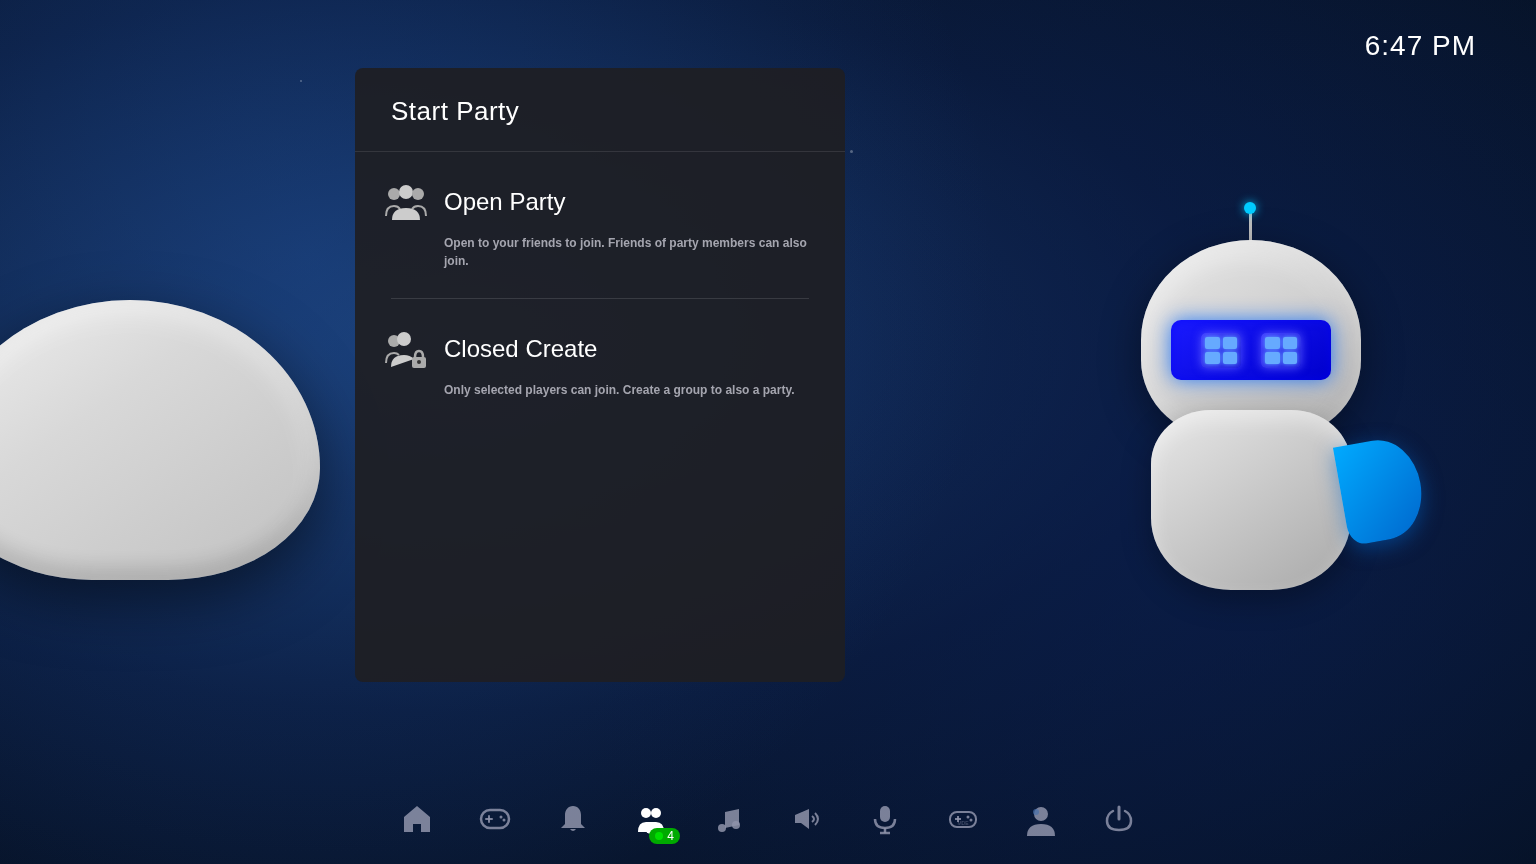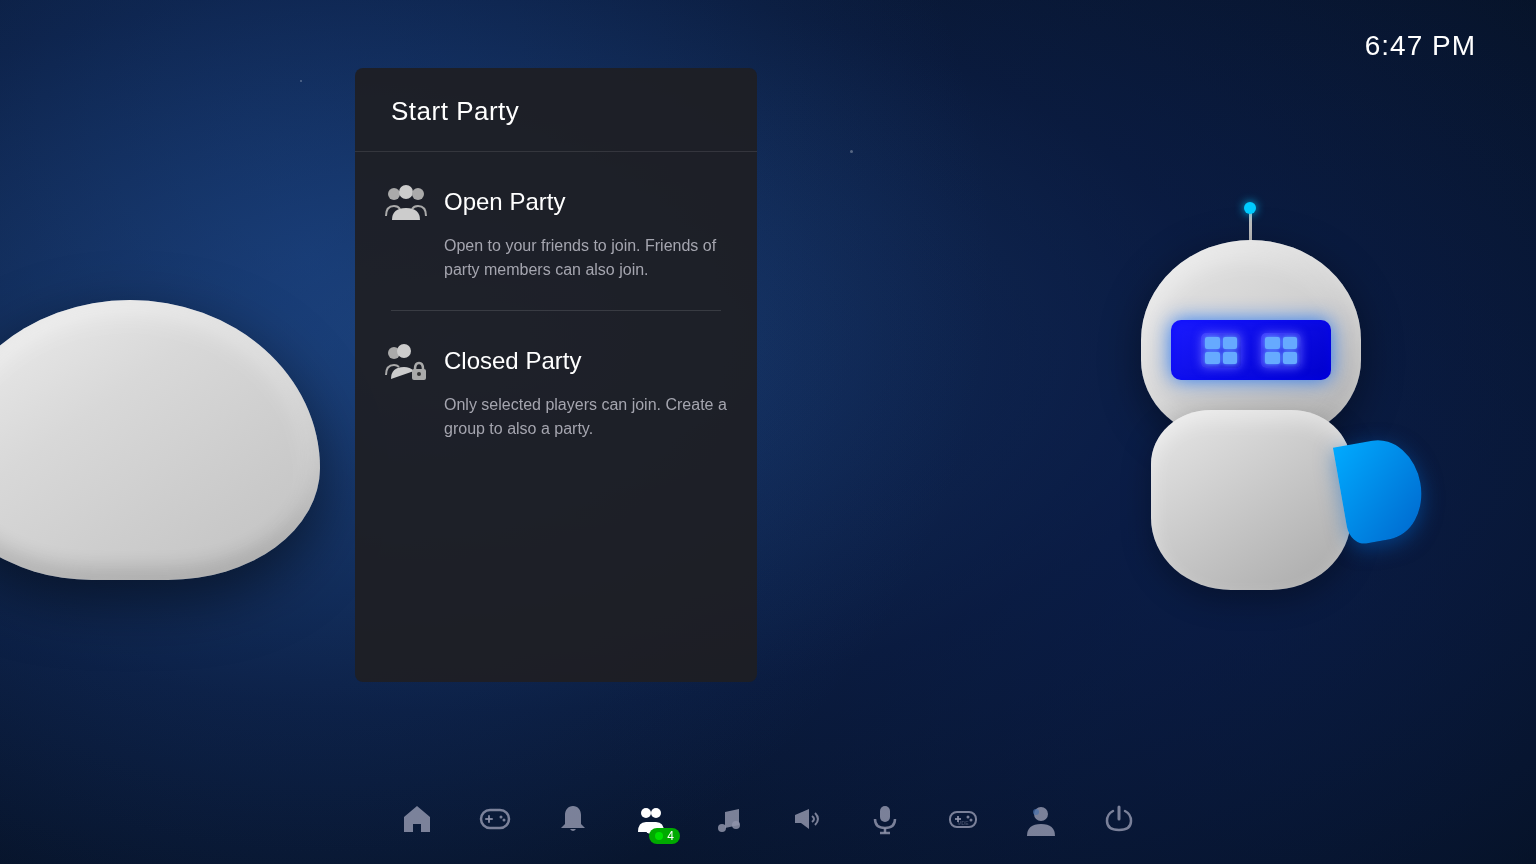--- a/index.html
+++ b/index.html
@@ -178,21 +178,21 @@
       border-radius: 0 50% 50% 20%;
       box-shadow: 0 5px 20px rgba(0, 100, 200, 0.5);
       transform: rotate(-10deg);
     }
 
     
     .panel {
       position: absolute;
       left: 355px;
       top: 68px;
-      width: 402px;
+      width: 490px;
       height: 614px;
       background: rgba(30, 30, 35, 0.92);
       border-radius: 8px;
       z-index: 5;
       padding: 0;
     }
 
     .panel-title {
       color: #ffffff;
       font-size: 26px;
@@ -230,23 +230,24 @@
     }
 
     .menu-item-title {
       color: #ffffff;
       font-size: 24px;
       font-weight: 400;
     }
 
     .menu-item-desc {
       color: rgba(180, 180, 190, 0.9);
-      font-size: 16px;
+      font-size: 12px;
       line-height: 1.5;
       padding-left: 60px;
+      font-weight: bold;
     }
 
     .menu-divider {
       border: none;
       border-top: 1px solid rgba(255,255,255,0.12);
       margin: 0 36px;
     }
 
     
     .icon-svg {
@@ -406,21 +407,21 @@
           <path d="M2 36 Q2 26 10 26 Q13 26 15 28" stroke="#aaa" stroke-width="2" fill="none"></path>
 
           <circle cx="20" cy="12" r="7" fill="#ccc"></circle>
           <path d="M7 40 Q7 28 20 28 Q26 28 30 32" fill="#ccc"></path>
 
           <rect x="28" y="30" width="14" height="11" rx="2" fill="#aaa"></rect>
           <path d="M31 30 Q31 24 35 24 Q39 24 39 30" stroke="#aaa" stroke-width="2.5" fill="none"></path>
           <circle cx="35" cy="35" r="2" fill="#333"></circle>
         </svg>
       </div>
-      <span class="menu-item-title">Closed Party</span>
+      <span class="menu-item-title">Closed Create</span>
     </div>
     <div class="menu-item-desc">Only selected players can join. Create a group to also a party.</div>
   </div>
 </div>
 
 <div class="taskbar">
 
   <div class="taskbar-item">
     <div class="taskbar-icon">
       <svg width="34" height="34" viewBox="0 0 34 34" fill="rgba(200,200,220,0.85)">

